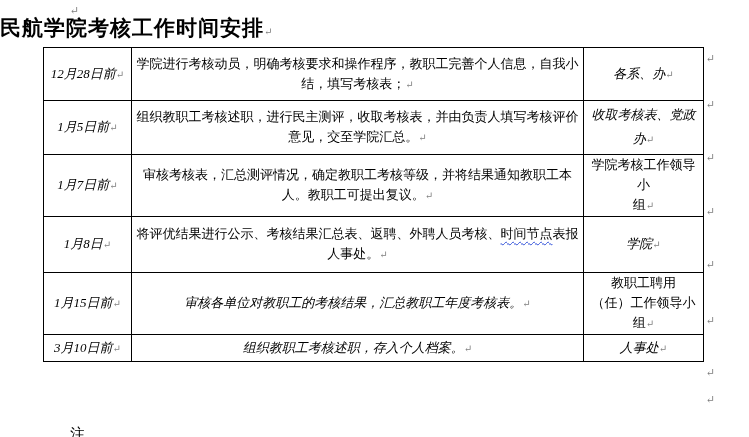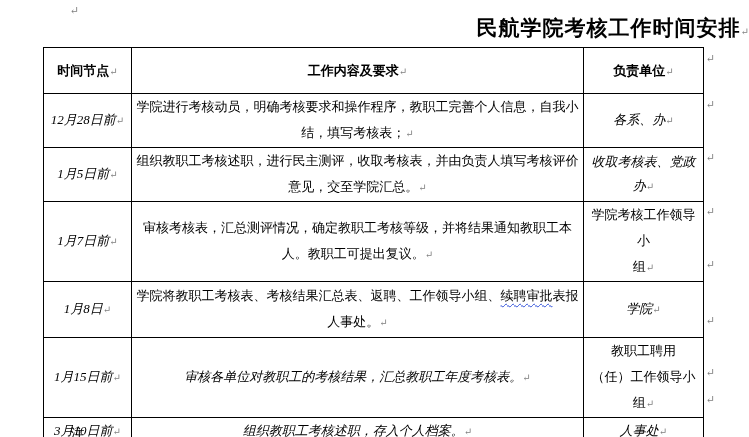--- a/index.html
+++ b/index.html
@@ -5,21 +5,21 @@
   html,body{margin:0;padding:0;}
   body{
     width:749px;height:437px;overflow:hidden;background:#ffffff;
     font-family:"Liberation Serif","DejaVu Serif",serif;color:#000;
     position:relative;
   }
   .page{position:absolute;inset:0;background:#fff;}
 
   .doc-title{
     position:absolute;top:14px;left:0;width:749px;
-    text-align:right;font-size:21px;font-weight:bold;line-height:28px;
+    text-align:left;font-size:21px;font-weight:bold;line-height:28px;
     letter-spacing:1px;
   }
   .fmt-mark{
     font-size:10px;font-weight:normal;letter-spacing:0;
     vertical-align:baseline;
   }
   .top-mark{position:absolute;top:4px;left:70px;font-size:11px;}
 
   table.sched{
     position:absolute;left:43px;top:47px;width:660px;
@@ -35,21 +35,21 @@
   }
   .sched th{font-weight:bold;font-size:13px;}
   .col-time{width:88px;}
   .col-content{width:452px;}
   .col-unit{width:120px;}
 
   tr.hrow{height:46px;}
   tr.r0{height:53px;} tr.r1{height:54px;} tr.r2{height:53px;}
   tr.r3{height:56px;} tr.r4{height:52px;} tr.r5{height:27px;}
 
-  .cell-multiline{white-space:pre-line;line-height:26px;}
+  .cell-multiline{white-space:pre-line;line-height:20px;}
   .cell-single{line-height:24px;font-style:italic;}
 
   .squiggle{
     text-decoration-line:underline;
     text-decoration-style:wavy;
     text-decoration-thickness:1px;
     text-underline-offset:3px;
   }
 
   .row-end-mark{position:absolute;left:706px;font-size:11px;}
@@ -66,25 +66,20 @@
 
   <div class="doc-title"><span>民航学院考核工作时间安排</span><span class="fmt-mark" style="color: rgb(127, 127, 127);">↵</span></div>
 
   <table class="sched">
     <colgroup>
       <col class="col-time">
         <col class="col-content">
         <col class="col-unit">
     </colgroup>
     <tbody>
-        <tr class="hrow">
-      <th><span>时间节点</span><span class="fmt-mark" style="color: rgb(127, 127, 127);">↵</span></th>
-      <th><span>工作内容及要求</span><span class="fmt-mark" style="color: rgb(127, 127, 127);">↵</span></th>
-      <th><span>负责单位</span><span class="fmt-mark" style="color: rgb(127, 127, 127);">↵</span></th>
-    </tr>
 
     <tr class="r0">
       <td class="cell-single"><span>12月28日前</span><span class="fmt-mark" style="color: rgb(127, 127, 127);">↵</span></td>
       <td class="cell-multiline"><span>学院进行考核动员，明确考核要求和操作程序，教职工完善个人信息，自我小
 结，填写考核表；</span><span class="fmt-mark" style="color: rgb(127, 127, 127);">↵</span></td>
       <td class="cell-single"><span>各系、办</span><span class="fmt-mark" style="color: rgb(127, 127, 127);">↵</span></td>
     </tr>
 
     <tr class="r1">
       <td class="cell-single"><span>1月5日前</span><span class="fmt-mark" style="color: rgb(127, 127, 127);">↵</span></td>
@@ -96,21 +91,21 @@
     <tr class="r2">
       <td class="cell-single"><span>1月7日前</span><span class="fmt-mark" style="color: rgb(127, 127, 127);">↵</span></td>
       <td class="cell-multiline"><span>审核考核表，汇总测评情况，确定教职工考核等级，并将结果通知教职工本
 人。教职工可提出复议。</span><span class="fmt-mark" style="color: rgb(127, 127, 127);">↵</span></td>
       <td class="cell-multiline"><span>学院考核工作领导小
 组</span><span class="fmt-mark" style="color: rgb(127, 127, 127);">↵</span></td>
     </tr>
 
     <tr class="r3">
       <td class="cell-single"><span>1月8日</span><span class="fmt-mark" style="color: rgb(127, 127, 127);">↵</span></td>
-      <td class="cell-multiline"><span>学院将教职工考核表、考核结果汇总表、返聘、工作领导小组、</span><span class="squiggle" style="text-decoration-color: rgb(47, 79, 216);">续聘审批</span><span>表报
+      <td class="cell-multiline"><span>将评优结果进行公示、考核结果汇总表、返聘、外聘人员考核、</span><span class="squiggle" style="text-decoration-color: rgb(47, 79, 216);">时间节点</span><span>表报
 人事处。</span><span class="fmt-mark" style="color: rgb(127, 127, 127);">↵</span></td>
       <td class="cell-single"><span>学院</span><span class="fmt-mark" style="color: rgb(127, 127, 127);">↵</span></td>
     </tr>
 
     <tr class="r4">
       <td class="cell-single"><span>1月15日前</span><span class="fmt-mark" style="color: rgb(127, 127, 127);">↵</span></td>
       <td class="cell-single"><span>审核各单位对教职工的考核结果，汇总教职工年度考核表。</span><span class="fmt-mark" style="color: rgb(127, 127, 127);">↵</span></td>
       <td class="cell-multiline"><span>教职工聘用
 （任）工作领导小组</span><span class="fmt-mark" style="color: rgb(127, 127, 127);">↵</span></td>
     </tr>

